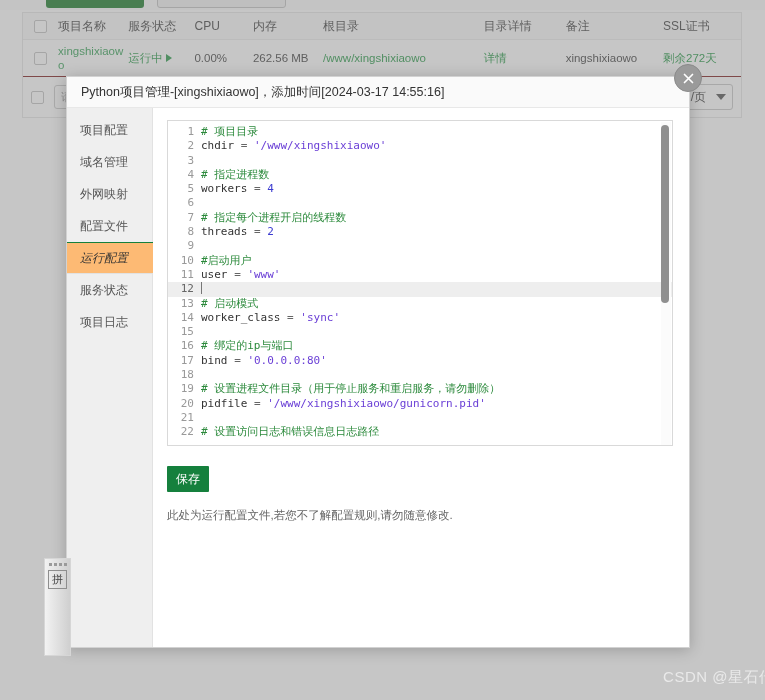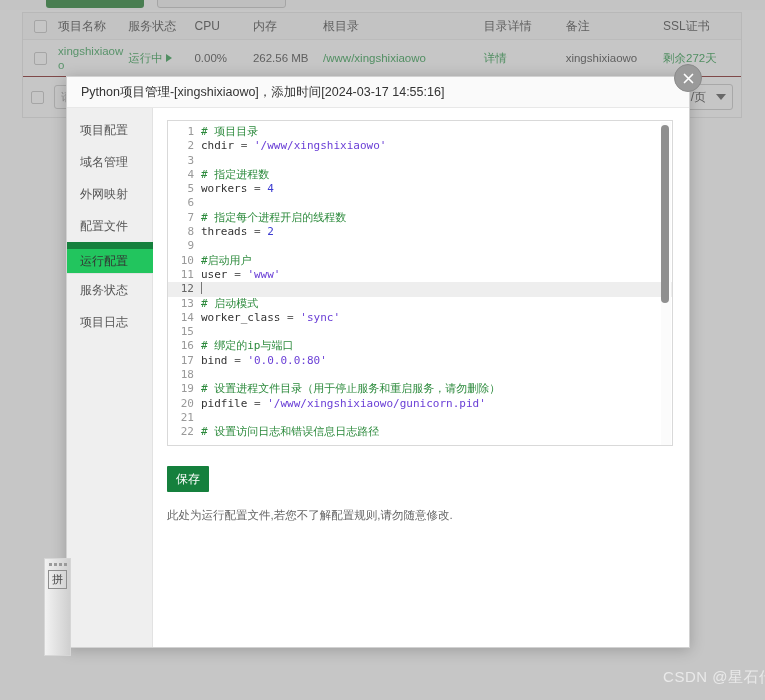--- a/index.html
+++ b/index.html
@@ -214,25 +214,26 @@
     height: 32px;
     display: flex;
     align-items: center;
     padding-left: 13px;
     font-size: 12px;
     color: #555;
     cursor: pointer;
     box-sizing: border-box;
   }
   .side-item.active {
-    background: #22c55e;
+    background: #fdba74;
     color: #333;
-    border-top: 7px solid #15803d;
+    border-top: 1px solid #15803d;
     border-bottom: 1px solid #e2e2e2;
     margin-right: -1px;
+    font-style: italic;
   }
 
   .content {
     flex: 1 1 auto;
     padding: 12px 16px 0 14px;
     box-sizing: border-box;
     min-width: 0;
   }
 
   

